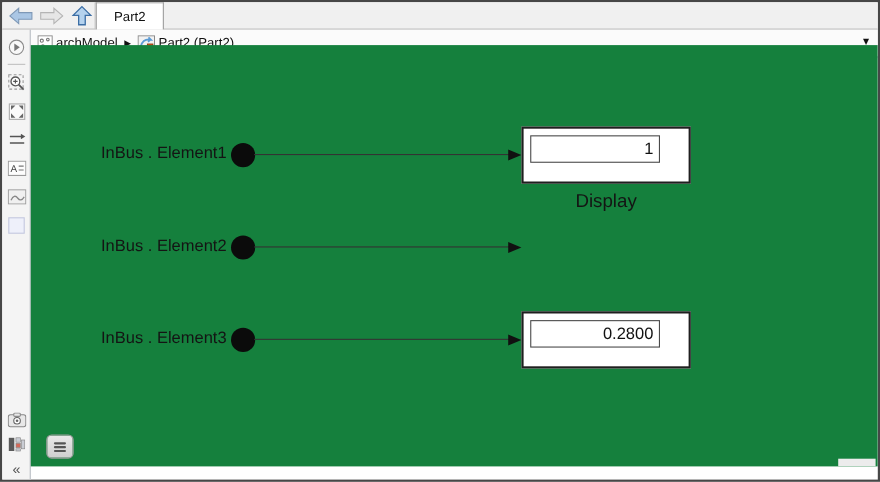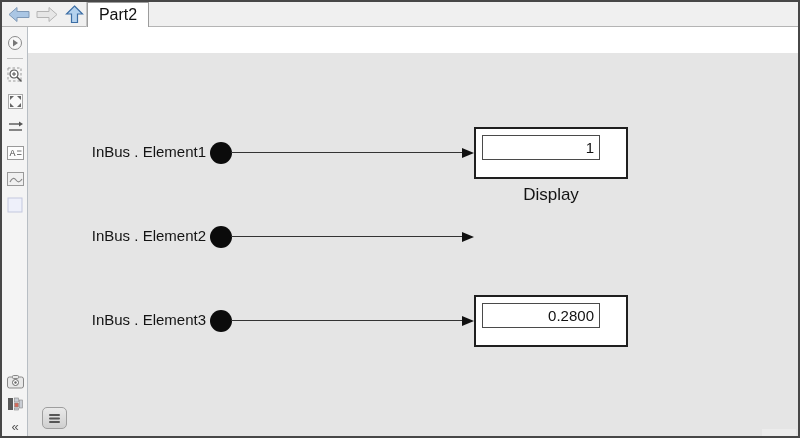--- a/index.html
+++ b/index.html
@@ -13,21 +13,21 @@
     position:absolute; left:0; top:0; width:796px; height:25px;
     background:#f0f0f0; border-bottom:1px solid #b4b4b4;
   }
   .navbtn { position:absolute; top:2px; width:26px; height:21px; display:flex; align-items:center; justify-content:center; cursor:pointer; }
   .navbtn svg { display:block; }
   .tabsep { position:absolute; left:84px; top:0; width:1px; height:25px; background:#c4c4c4; }
   .tab {
     position:absolute; left:85px; top:0; height:25px; width:62px;
     background:#ffffff; border:1px solid #9c9c9c; border-bottom:none;
     display:flex; align-items:center; justify-content:center;
-    font-size:16px; color:#111;
+    font-size:12px; color:#111;
   }
   
   .crumbbar {
     position:absolute; left:26px; top:25px; width:770px; height:26px;
     background:#fbfbfb; border-bottom:2px solid #96a0a8;
     display:flex; align-items:center; padding:0 6px; gap:4px;
   }
   .crumb-item { display:flex; align-items:center; gap:3px; font-size:12px; color:#111; cursor:pointer; }
   .crumb-sep { font-size:8px; color:#111; padding:0 2px; }
   .crumb-dd { position:absolute; right:8px; top:4px; font-size:11px; color:#111; cursor:pointer; }
@@ -35,22 +35,22 @@
   
   .palette {
     position:absolute; left:0; top:25px; width:26px; height:409px;
     background:#f4f4f4; border-right:1px solid #b8bec4;
   }
   .pal-btn { position:absolute; left:3px; width:20px; height:20px; display:flex; align-items:center; justify-content:center; cursor:pointer; }
   .pal-div { position:absolute; left:5px; width:16px; height:1px; background:#c0c0c0; }
   .collapse-glyph { font-size:13px; color:#555; }
   
   .canvas {
-    position:absolute; left:26px; top:51px; width:770px; height:383px;
-    background:#e5e5e5; overflow:hidden;
+    position:absolute; left:26px; top:39px; width:770px; height:383px;
+    background:#15803d; overflow:hidden;
   }
   .sig-label {
     position:absolute; width:140px; text-align:right;
     font-size:15px; color:#141414; cursor:text;
   }
   .sig-dot { position:absolute; width:22px; height:22px; border-radius:50%; background:#0b0b0b; }
   .sig-line { position:absolute; height:1.4px; background:#333; }
   .sig-arrow {
     position:absolute; width:0; height:0;
     border-left:12px solid #111; border-top:5px solid transparent; border-bottom:5px solid transparent;
@@ -103,20 +103,41 @@
           <polygon points="9.5,1 17.5,9 12.5,9 12.5,17.5 6.5,17.5 6.5,9 1.5,9" fill="#b4d2ee" stroke="#3c6ea5" stroke-width="1.2"></polygon>
         </svg>
       </span>
     </div>
     <div class="tabsep"></div>
     <div class="tab">
       <span>Part2</span>
     </div>
   </div>
 
+  <div class="crumbbar">
+    <span class="crumb-item">
+      <svg class="mini-icon" width="14" height="14" viewBox="0 0 14 14">
+        <rect x="0.5" y="0.5" width="13" height="13" fill="#fff" stroke="#8a8a8a"></rect>
+        <circle cx="4" cy="5" r="1.4" fill="none" stroke="#777"></circle>
+        <circle cx="9.5" cy="4" r="1.2" fill="none" stroke="#777"></circle>
+        <circle cx="5" cy="10" r="1.2" fill="none" stroke="#777"></circle>
+      </svg>
+      <span>archModel</span>
+    </span>
+    <span class="crumb-sep">▶</span>
+    <span class="crumb-item">
+      <svg class="mini-icon" width="16" height="14" viewBox="0 0 16 14">
+        <rect x="0.5" y="0.5" width="15" height="13" fill="#f2f2f2" stroke="#8a8a8a"></rect>
+        <path d="M3 10 Q5 3 12 4 L10 2 M12 4 L9.5 6" fill="none" stroke="#5b9bd5" stroke-width="1.6"></path>
+        <rect x="9" y="8" width="5" height="5" fill="#e05a1e" stroke="#8a3a10" stroke-width="0.8"></rect>
+      </svg>
+      <span>Part2 (Part2)</span>
+    </span>
+    <span class="crumb-dd">▾</span>
+  </div>
 
   <div class="palette">
     <div class="pal-btn" style="top:6px">
       <svg width="16" height="16" viewBox="0 0 16 16">
         <circle cx="8" cy="8" r="6.5" fill="#f8f8f8" stroke="#8a8a8a"></circle>
         <polygon points="6,4.5 11,8 6,11.5" fill="#777"></polygon>
       </svg>
     </div>
     <div class="pal-div" style="top:31px"></div>
     <div class="pal-btn" style="top:38px">

